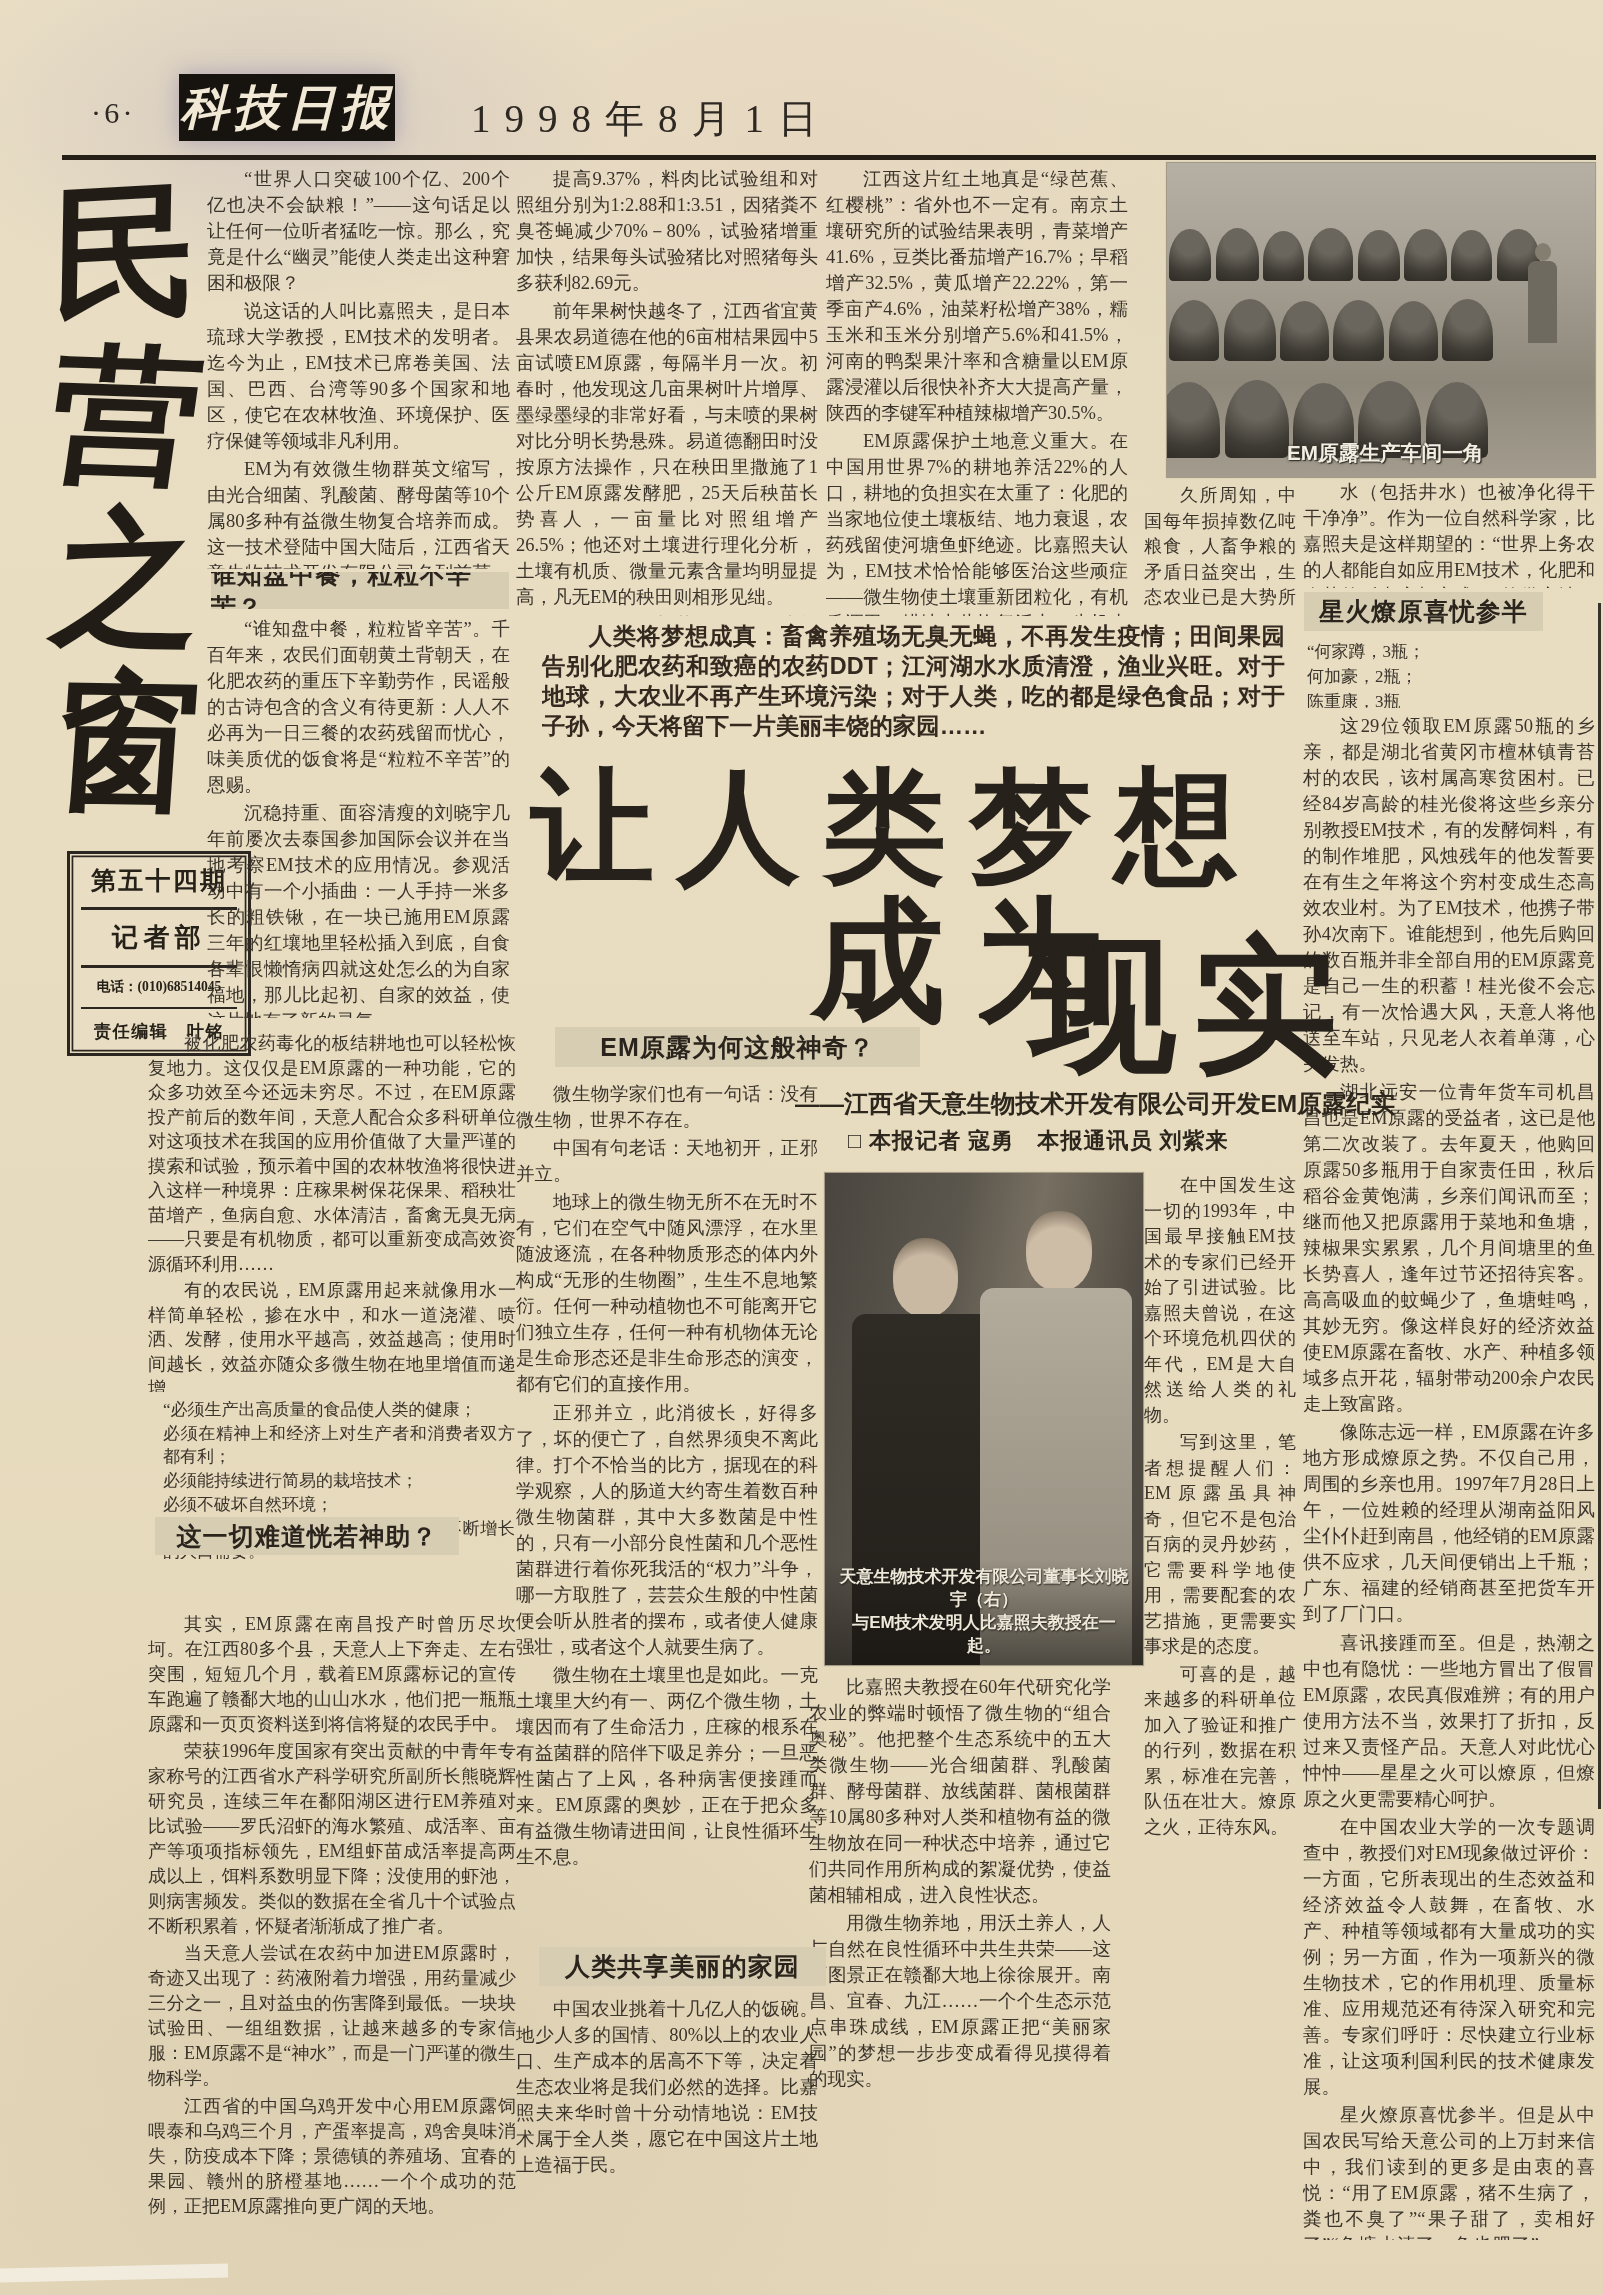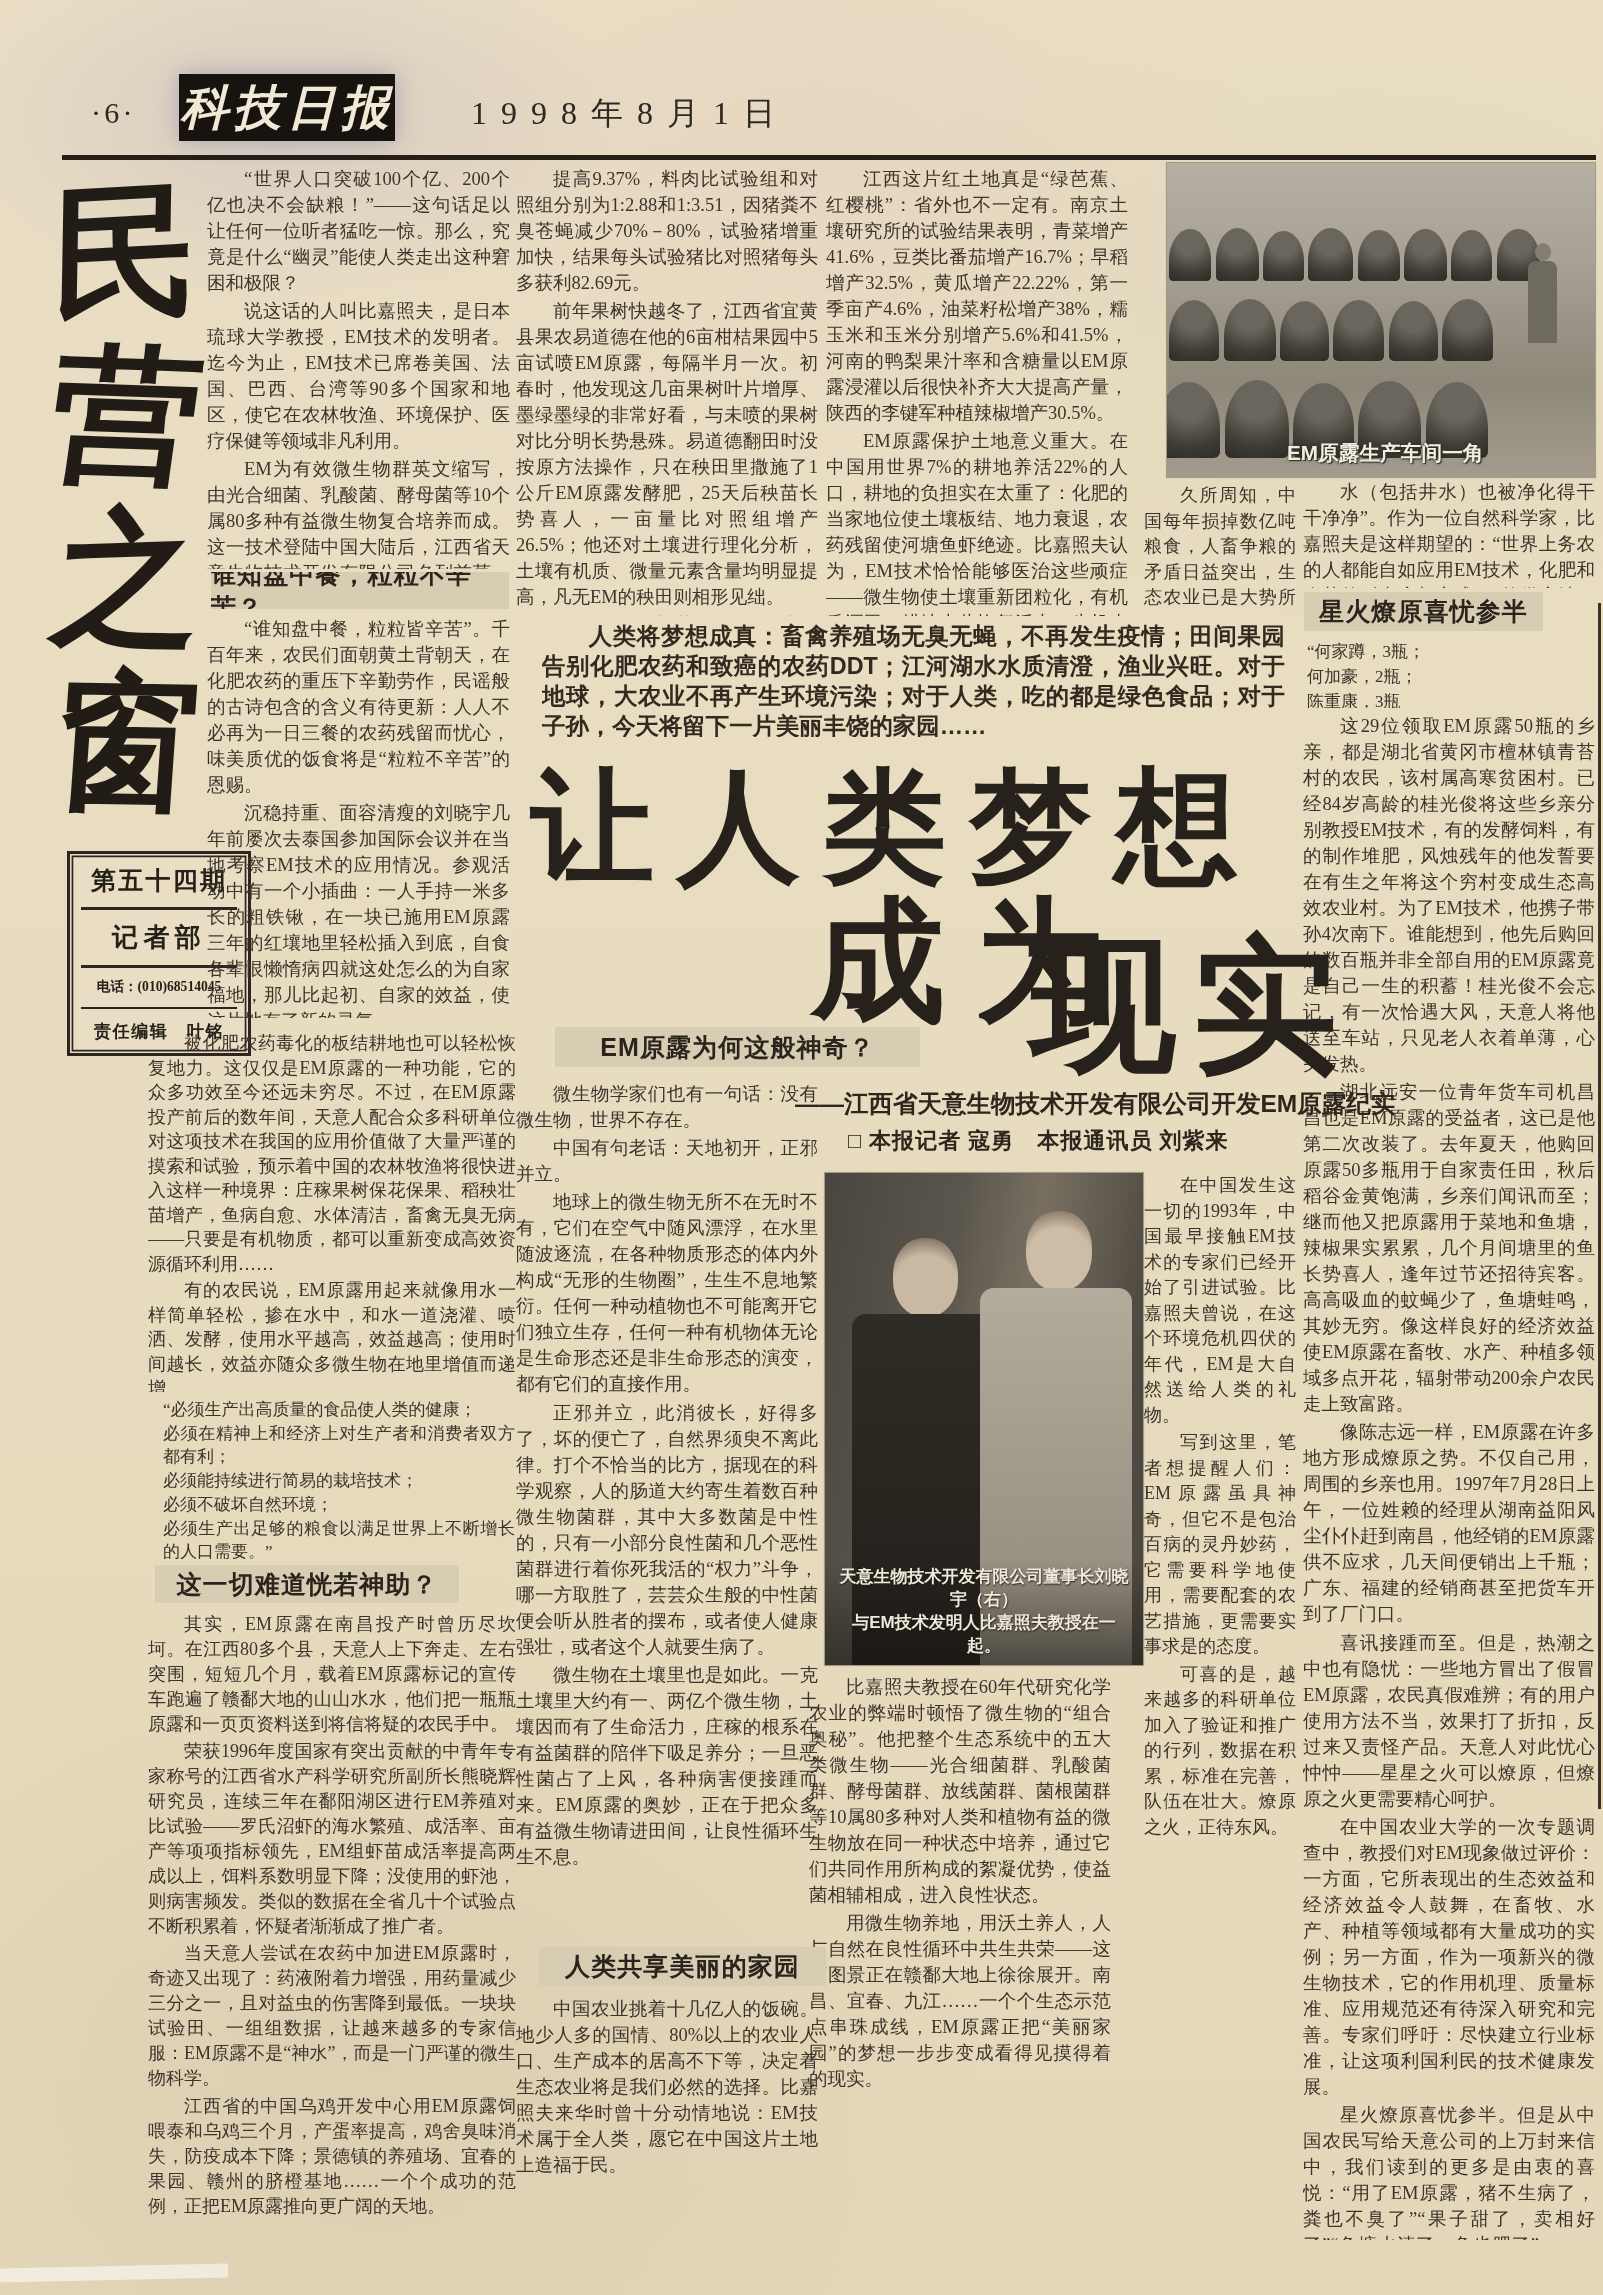--- a/index.html
+++ b/index.html
@@ -14,21 +14,21 @@
       linear-gradient(180deg,#e9dec4 0%,#e8dcc0 45%,#e4d7b9 100%);
   }
   .abs{position:absolute;}
   .blk{position:absolute;text-align:justify;font-size:18.5px;line-height:26px;overflow:hidden;color:#3b342b;}
   .blk p{margin:0 0 2.2px 0;text-indent:2em;}
   .nolead p{text-indent:0;}
   .pagenum{font-size:30px;letter-spacing:3.3px;color:#2d2822;}
   .mastbox{background:#17140f;color:#f1e9d6;display:flex;align-items:center;justify-content:center;
     font-style:italic;font-weight:700;font-size:48px;letter-spacing:5.4px;
     box-shadow:0 0 22px rgba(120,110,160,.45);}
-  .date{font-size:32px;letter-spacing:14px;color:#2d2822;white-space:nowrap;}
+  .date{font-size:39px;letter-spacing:14px;color:#2d2822;white-space:nowrap;}
   .rule{background:#251f17;}
   .calli{display:flex;flex-direction:column;align-items:center;}
   .calli .ch{font-size:148px;line-height:163px;font-weight:700;color:#211c15;
     font-family:"Liberation Serif",serif;}
   .calli .ch:nth-child(1){transform:rotate(-3deg) skewX(-4deg);}
   .calli .ch:nth-child(2){transform:rotate(2deg) skewX(-6deg);}
   .calli .ch:nth-child(3){transform:rotate(-2deg) skewX(-5deg);}
   .calli .ch:nth-child(4){transform:rotate(1deg) skewX(-3deg);}
   .issuebox{border:3.8px solid #2c2620;box-shadow:inset 0 0 0 1.6px #e8dcc0, inset 0 0 0 3.3px #2c2620;
     display:flex;flex-direction:column;justify-content:space-between;padding:9.8px 7.6px;background:rgba(235,226,202,.35);}
@@ -205,21 +205,21 @@
       <p>有的农民说，EM原露用起来就像用水一样简单轻松，掺在水中，和水一道浇灌、喷洒、发酵，使用水平越高，效益越高；使用时间越长，效益亦随众多微生物在地里增值而递增。</p>
       <p>1997年6月，江西省天意生物技术公司董事长刘晓宇接到邀请函，正式代表中国出席在泰国曼谷举行的第五届自然农业国际会议。大会名誉主席比嘉照夫在贺函中郑重提出五项基本目标：</p>
     </div>
   <div class="blk bullets nolead" style="left:163px;top:1398px;width:352px;height:161px;">
       <p>“必须生产出高质量的食品使人类的健康；</p>
       <p>必须在精神上和经济上对生产者和消费者双方都有利；</p>
       <p>必须能持续进行简易的栽培技术；</p>
       <p>必须不破坏自然环境；</p>
       <p>必须生产出足够的粮食以满足世界上不断增长的人口需要。”</p>
     </div>
-  <div class="sechead" style="left:155px;top:1565px;width:304px;height:38px;">这一切难道恍若神助？</div>
+  <div class="sechead" style="left:155px;top:1517px;width:304px;height:38px;">这一切难道恍若神助？</div>
   <div class="blk smallcol" style="left:148px;top:1612px;width:368px;height:633px;font-size:18px;line-height:25px;">
       <p>其实，EM原露在南昌投产时曾历尽坎坷。在江西80多个县，天意人上下奔走、左右突围，短短几个月，载着EM原露标记的宣传车跑遍了赣鄱大地的山山水水，他们把一瓶瓶原露和一页页资料送到将信将疑的农民手中。</p>
       <p>荣获1996年度国家有突出贡献的中青年专家称号的江西省水产科学研究所副所长熊晓辉研究员，连续三年在鄱阳湖区进行EM养殖对比试验——罗氏沼虾的海水繁殖、成活率、亩产等项项指标领先，EM组虾苗成活率提高两成以上，饵料系数明显下降；没使用的虾池，则病害频发。类似的数据在全省几十个试验点不断积累着，怀疑者渐渐成了推广者。</p>
       <p>当天意人尝试在农药中加进EM原露时，奇迹又出现了：药液附着力增强，用药量减少三分之一，且对益虫的伤害降到最低。一块块试验田、一组组数据，让越来越多的专家信服：EM原露不是“神水”，而是一门严谨的微生物科学。</p>
       <p>江西省的中国乌鸡开发中心用EM原露饲喂泰和乌鸡三个月，产蛋率提高，鸡舍臭味消失，防疫成本下降；景德镇的养殖场、宜春的果园、赣州的脐橙基地……一个个成功的范例，正把EM原露推向更广阔的天地。</p>
     </div>
 
   <div class="abs" style="left:0;top:2266px;width:228px;height:14px;background:rgba(255,255,255,.55);transform:rotate(-1.2deg);"></div>
 
 </div>

